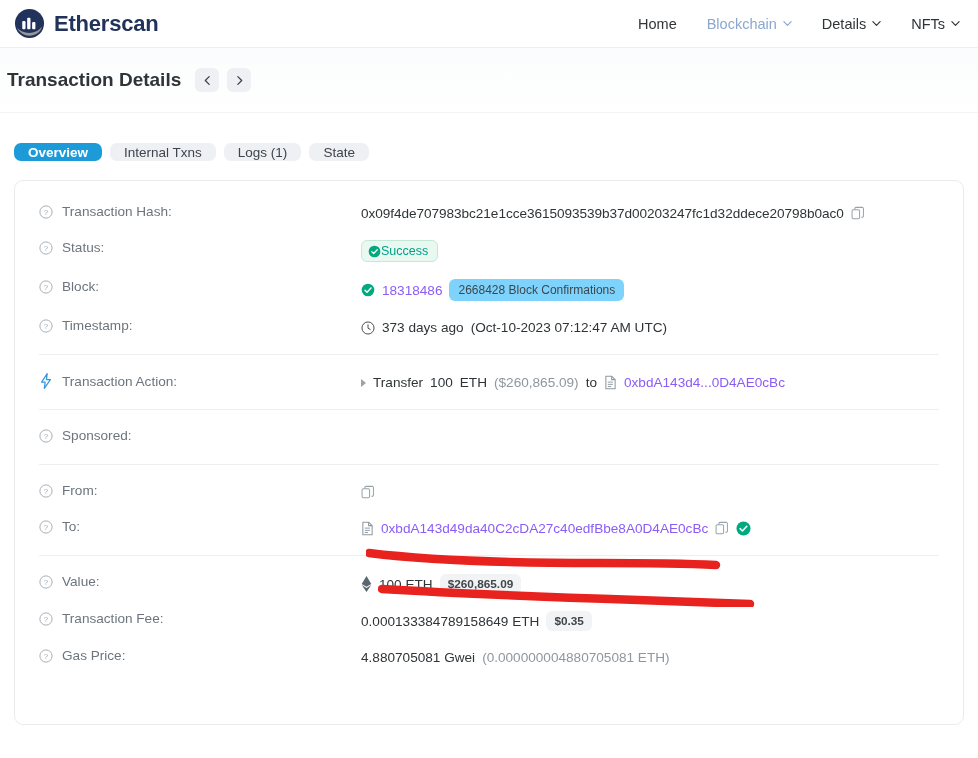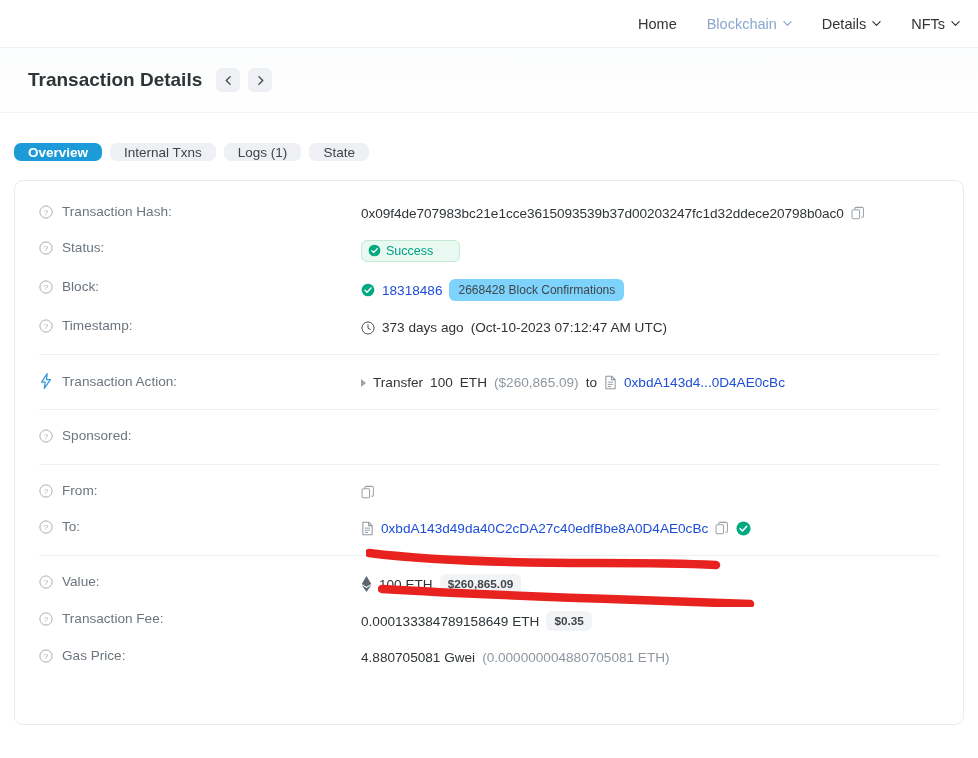--- a/index.html
+++ b/index.html
@@ -31,21 +31,21 @@
     font-size: 14.5px; color: #2f3437; display: flex; align-items: center; gap: 6px;
     cursor: pointer; white-space: nowrap;
   }
   .nav-item.active { color: #8ba7cf; }
   .caret { width: 9px; height: 9px; display:block; }
 
   
   .titlebar {
     height: 65px;
     background: linear-gradient(180deg,#fbfcfd 0%, #ffffff 100%);
-    display: flex; align-items: center; padding: 0 28px;
+    display: flex; align-items: center; padding: 0 7px;
     border-bottom: 1px solid #f1f3f6;
   }
   .page-title { font-size: 19px; font-weight: 700; color: #2f3437; }
   .pagenav { display:flex; gap: 8px; margin-left: 14px; }
   .pagenav-btn {
     width: 24px; height: 24px; border-radius: 6px; background: #eef0f3;
     display:flex; align-items:center; justify-content:center; cursor: pointer;
     color: #57606a;
   }
   .pagenav-btn svg { display:block; }
@@ -84,29 +84,29 @@
     flex: 1; font-size: 13.6px; color: #2f3437;
     display: flex; align-items: center; flex-wrap: wrap; gap: 7px;
     min-height: 20px; padding-top: 1px;
   }
   .divider { height: 1px; background: #edf0f2; margin: 9px 24px 9px 24px; }
 
   .q-icon { width: 14px; height: 14px; flex:none; display:block; color: #a5acb4; }
   .bolt-icon { width: 14px; height: 16px; flex:none; display:block; color:#3498db; }
 
   .mono-hash { font-size: 13.6px; color: #2f3437; letter-spacing: -0.05px; }
-  .link { color: #1d4ed8; text-decoration: none; cursor: pointer; }
+  .link { color: #8b5cf6; text-decoration: none; cursor: pointer; }
 
   .copy-icon { width: 14px; height: 15px; color: #99a1a8; cursor: pointer; display:block; flex:none; }
   .doc-icon { width: 13px; height: 15px; color: #8e979f; display:block; flex:none; }
 
   .badge-success {
-    display:inline-flex; gap: 5px;
+    display:inline-flex; align-items:center; 
     background:#e9f8f1; border:1px solid #c3ead8; border-radius: 6px;
-    padding: 3px 26px 3px 6px; font-size: 12.5px; color: #00a186;
+    padding: 3px 9px 3px 6px; font-size: 12.5px; color: #00a186;
   }
   .tick { width: 13px; height: 13px; display:block; flex:none; }
 
   .badge-grey {
     background:#7dd3fc; border-radius: 6px; padding: 4px 9px;
     font-size: 12px; color: #41464b; white-space: nowrap;
   }
   .badge-usd {
     background:#f2f3f5; border-radius: 6px; padding: 3px 8px;
     font-size: 11.8px; color: #41464b; font-weight: 700; white-space: nowrap;
@@ -122,20 +122,32 @@
   .annot { position: absolute; pointer-events: none; }
   #annot-from { left: 366px; top: 548px; width: 360px; height: 22px; }
   #annot-to   { left: 378px; top: 583px; width: 380px; height: 24px; }
 </style>
 </head>
 <body>
 
 <div class="page">
 
   <div class="navbar">
+    <div class="brand">
+      <span>
+        <svg class="brand-logo" viewBox="0 0 32 32">
+          <circle cx="16" cy="16" r="15" fill="#21325b"></circle>
+          <rect x="8.5" y="13.5" width="3.4" height="8.5" rx="1.1" fill="#ffffff"></rect>
+          <rect x="13.6" y="10" width="3.4" height="12" rx="1.1" fill="#ffffff"></rect>
+          <rect x="18.7" y="14.5" width="3.4" height="7.5" rx="1.1" fill="#ffffff"></rect>
+          <path d="M3.2 20.5 C9 27.5 23 27.8 28.9 19.2 C26.5 30.5 8.5 32.5 3.2 20.5 Z" fill="#979998"></path>
+        </svg>
+      </span>
+      <span class="brand-name">Etherscan</span>
+    </div>
 
     <div class="nav-right">
       <div class="nav-item">
         <span>Home</span>
       </div>
       <div class="nav-item active">
         <span>Blockchain</span>
         <span>
           <svg class="caret" viewBox="0 0 10 10">
               <path d="M1 3 L5 7 L9 3" stroke="#8ba7cf" stroke-width="1.3" fill="none" stroke-linecap="round" stroke-linejoin="round"></path>

